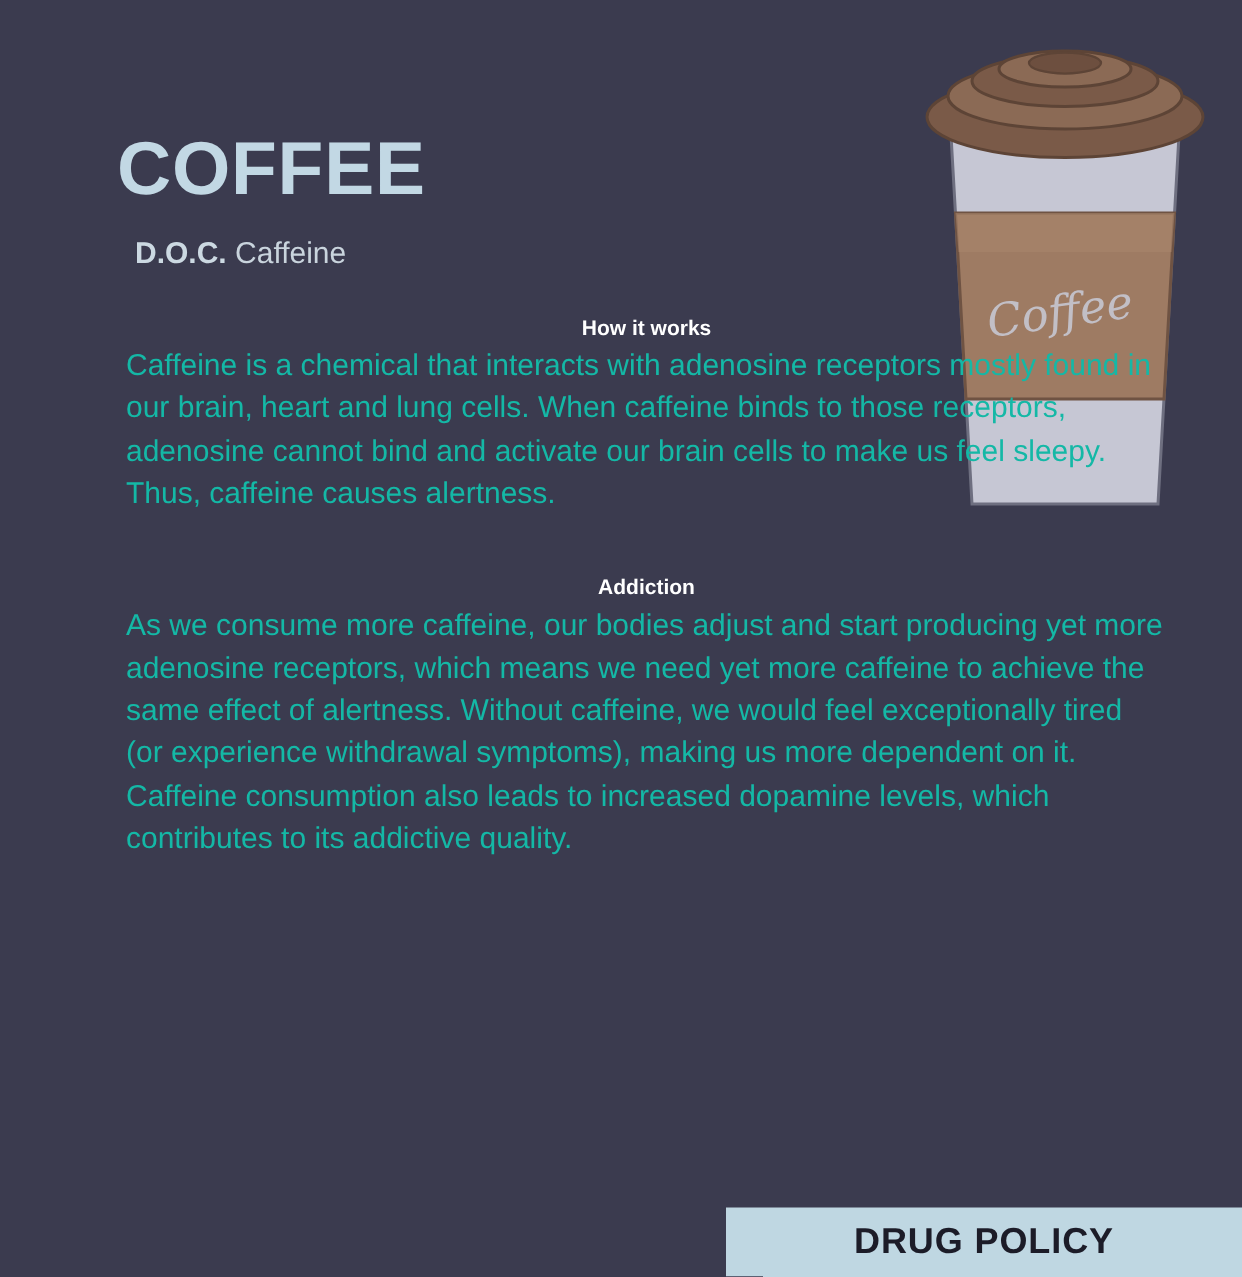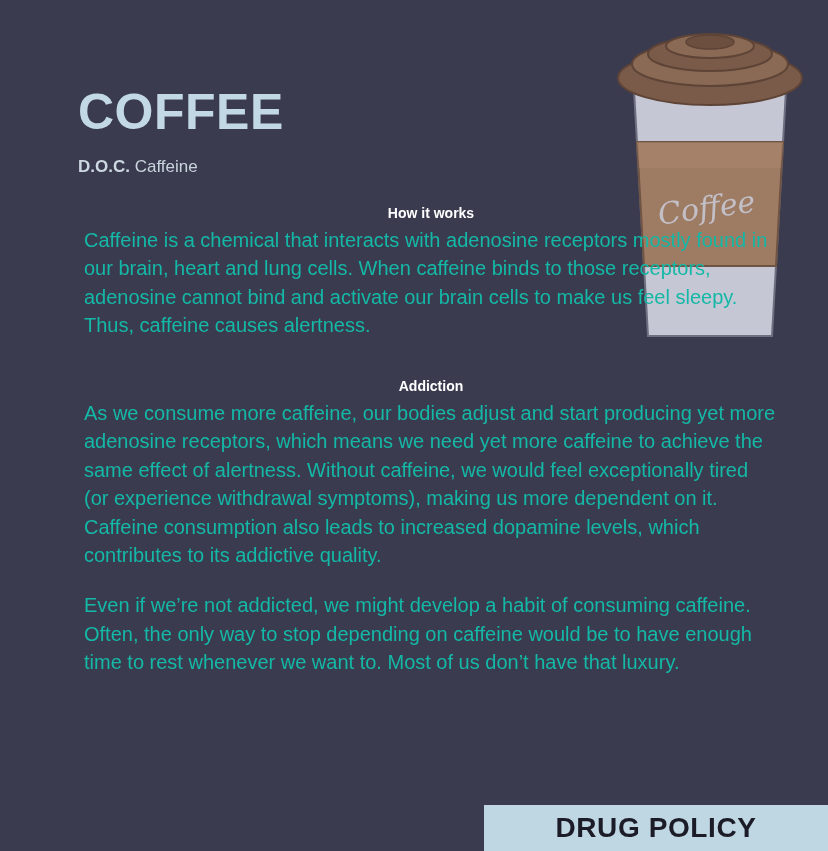--- a/index.html
+++ b/index.html
@@ -40,23 +40,23 @@
   }
   .title {
     font-size: 50px;
     font-weight: bold;
     color: #c2d8e4;
     letter-spacing: 0.5px;
     line-height: 1.05;
     margin: 0 0 16px 0;
   }
   .doc-line {
-    font-size: 17px;
+    font-size: 20px;
     color: #c9d4dd;
-    margin: 0 0 4px 0;
+    margin: 0 0 4px 12px;
     line-height: 1.4;
   }
   .doc-line .doc-label {
     font-weight: bold;
     color: #ccd9e2;
   }
   .subtitle {
     font-size: 18px;
     color: #ccd9e2;
     margin: 0;
@@ -94,21 +94,21 @@
     left: 484px;
     bottom: 0;
     width: 344px;
     height: 46px;
     background: #bfd7e2;
     display: flex;
     align-items: center;
     justify-content: center;
   }
   .footer-banner span {
-    font-size: 28px;
+    font-size: 24px;
     font-weight: bold;
     color: #1c1c28;
     letter-spacing: 0.6px;
   }
 </style>
 </head>
 <body>
 
 <div class="page">
 
@@ -143,21 +143,20 @@
 
 
     <div class="section">
       <h2 class="section-head">How it works</h2>
       <p class="section-body">Caffeine is a chemical that interacts with adenosine receptors mostly found in our brain, heart and lung cells. When caffeine binds to those receptors, adenosine cannot bind and activate our brain cells to make us feel sleepy. Thus, caffeine causes alertness.</p>
     </div>
 
     <div class="section">
       <h2 class="section-head">Addiction</h2>
       <p class="section-body">As we consume more caffeine, our bodies adjust and start producing yet more adenosine receptors, which means we need yet more caffeine to achieve the same effect of alertness. Without caffeine, we would feel exceptionally tired (or experience withdrawal symptoms), making us more dependent on it. Caffeine consumption also leads to increased dopamine levels, which contributes to its addictive quality.</p>
-      <p class="section-body para-gap">Even if we’re not addicted, we might develop a habit of consuming caffeine. Often, the only way to stop depending on caffeine would be to have enough time to rest whenever we want to. Most of us don’t have that luxury.</p>
     </div>
 
   </div>
 
   <div class="footer-banner">
     <span>DRUG POLICY</span>
   </div>
 
 </div>
 

